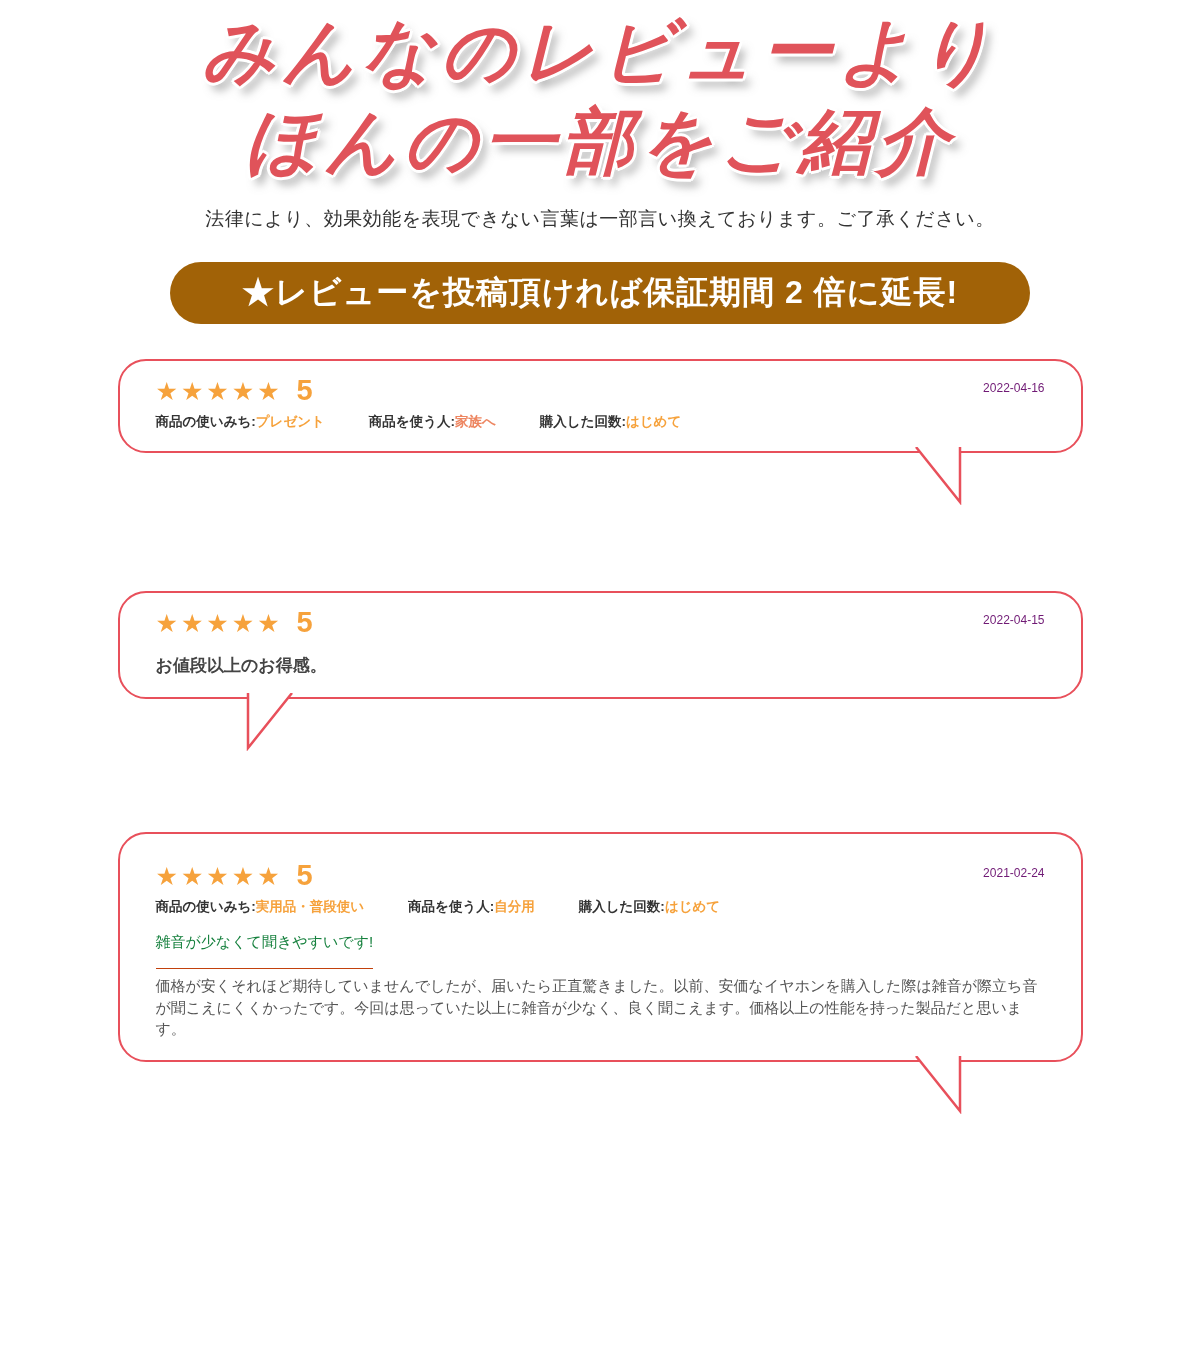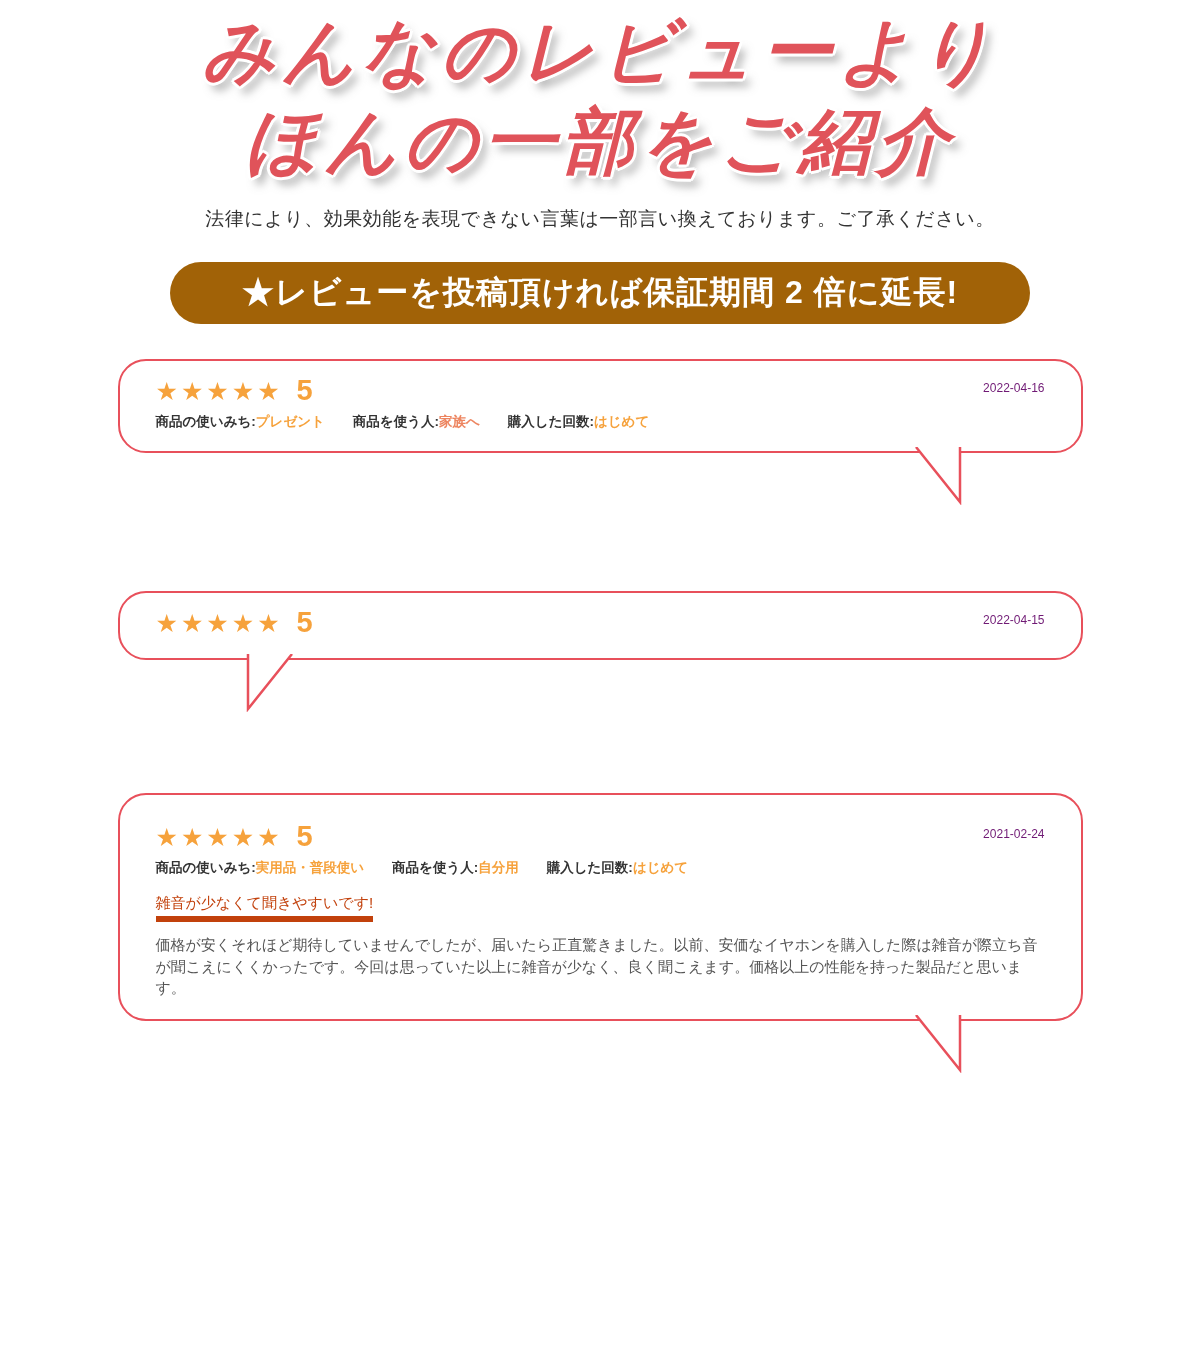--- a/index.html
+++ b/index.html
@@ -48,36 +48,36 @@
   .tail { position:absolute; bottom:-54px; width:49px; height:58px; }
   .tail.right { right:118px; }
   .tail.left  { left:125px; }
 
   .head-row { display:flex; justify-content:space-between; align-items:flex-start; }
   .stars-group { display:flex; align-items:baseline; }
   .stars { color:#f6a23c; font-size:25px; letter-spacing:3px; line-height:30px; }
   .score { color:#f6a23c; font-size:29px; font-weight:bold; margin-left:14px; line-height:30px; }
   .date { color:#701a75; font-size:12px; padding-top:6px; }
 
-  .tags { margin-top:7px; font-size:13.5px; display:flex; gap:28px; }
+  .tags { margin-top:7px; font-size:13.5px; display:flex; gap:44px; }
   .tag-label { color:#333; font-weight:600; }
   .tag-value { color:#f6a23c; font-weight:600; }
   .tag-value.alt { color:#ed8560; }
 
   .review-title { margin-top:16px; font-size:17px; font-weight:bold; color:#444; }
   .review-body {
     margin-top:15px; font-size:15px; color:#555;
     line-height:21.5px; white-space:pre-line;
   }
   .underlined-title {
     display:inline-block; margin-top:16px;
-    font-size:15px; color:#c2410c; line-height:20px;
-    border-bottom:6px solid #c2410c; padding-bottom:3px;
+    font-size:15px; color:#15803d; line-height:20px;
+    border-bottom:1px solid #c2410c; padding-bottom:16px;
   }
-  .review-body.tight { margin-top:12px; }
+  .review-body.tight { margin-top:6px; }
 </style>
 </head>
 <body>
 
 <div class="title-wrap">
   <div class="title-line">みんなのレビューより</div>
   <div class="title-line">ほんの一部をご紹介</div>
 </div>
 
 <div class="disclaimer">法律により、効果効能を表現できない言葉は一部言い換えております。ご了承ください。</div>
@@ -107,20 +107,21 @@
   </div>
 
   <div class="bubble mb2">
     <div class="head-row">
       <div class="stars-group">
         <span class="stars">★★★★★</span>
         <span class="score">5</span>
       </div>
       <span class="date">2022-04-15</span>
     </div>
+    <div class="review-title">お値段以上のお得感。</div>
     <svg class="tail left" viewBox="0 0 49 58">
       <path d="M3,0 L3,55 L47,0" fill="#ffffff" stroke="#e8505b" stroke-width="2.5"></path>
     </svg>
   </div>
 
   <div class="bubble pt-lg">
     <div class="head-row">
       <div class="stars-group">
         <span class="stars">★★★★★</span>
         <span class="score">5</span>

